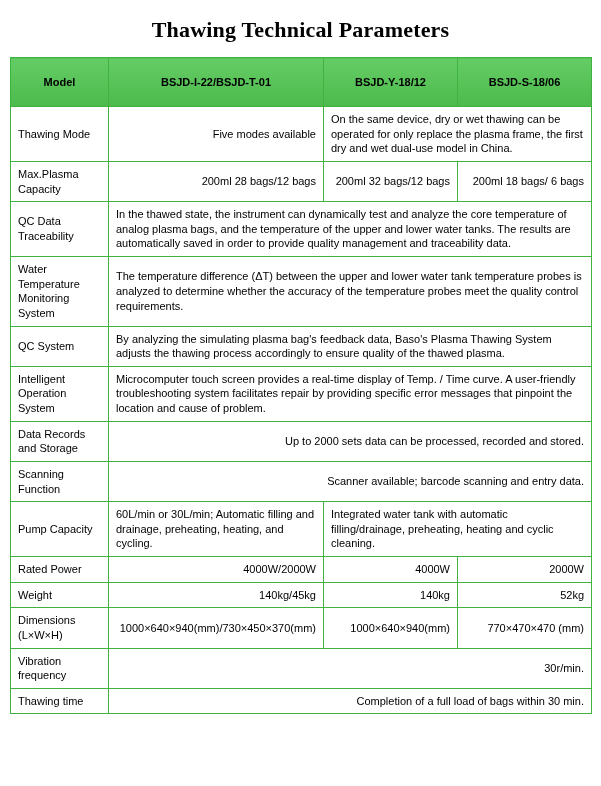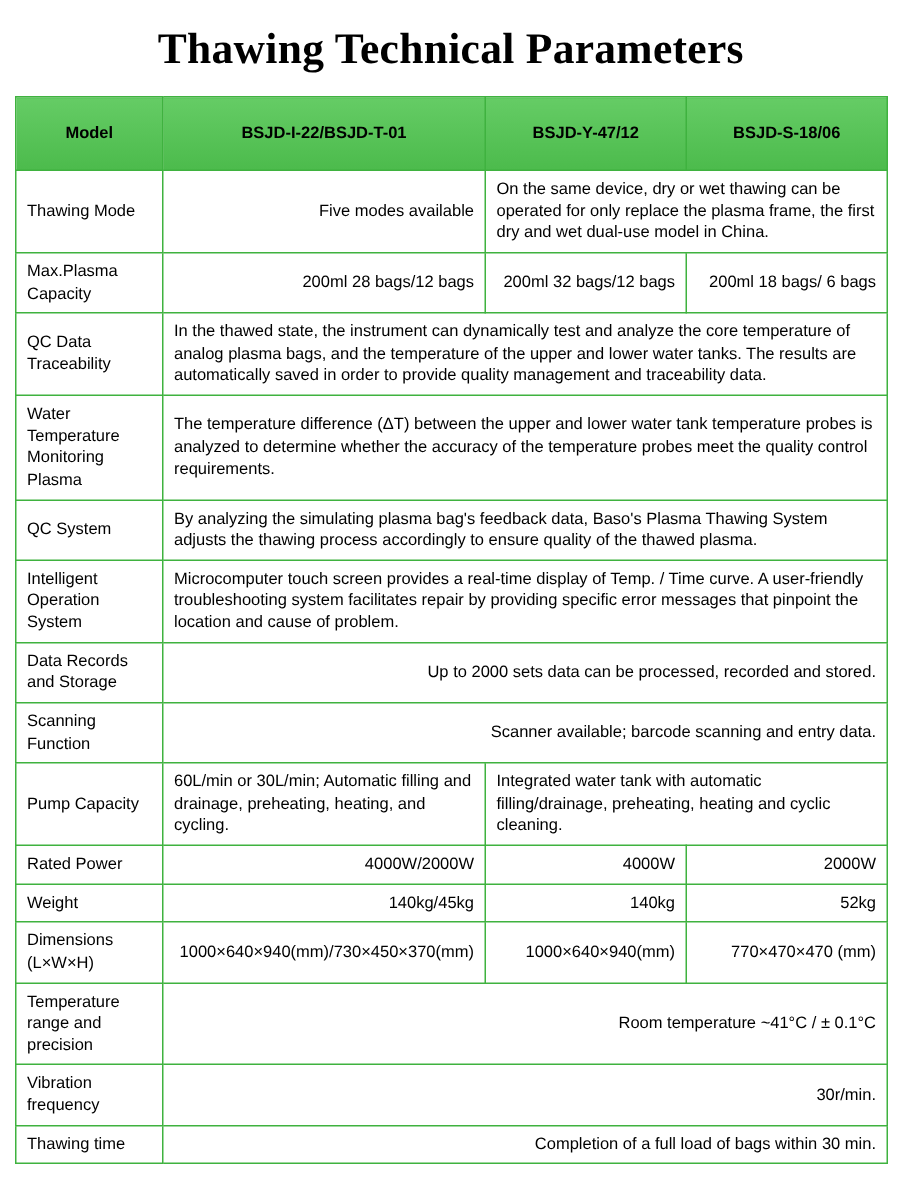--- a/index.html
+++ b/index.html
@@ -16,21 +16,21 @@
   }
   .page {
     width: 601px;
     height: 786px;
     position: relative;
     box-sizing: border-box;
     padding: 0 10px;
   }
   .doc-title {
     text-align: center;
-    font-size: 29px;
+    font-size: 22px;
     font-weight: bold;
     letter-spacing: 0.2px;
     margin: 17px 0 14px 0;
     font-family: "Liberation Serif", serif;
   }
   table.spec {
     width: 581px;
     border-collapse: collapse;
     table-layout: fixed;
     border: 1px solid #3aa03a;
@@ -74,40 +74,40 @@
     <colgroup>
       <col style="width:98px">
       <col style="width:215px">
       <col style="width:134px">
       <col style="width:134px">
     </colgroup>
     <tbody id="specs-body">
         <tr class="hdr">
           <td>Model</td>
           <td>BSJD-I-22/BSJD-T-01</td>
-          <td>BSJD-Y-47/12</td>
+          <td>BSJD-Y-18/12</td>
           <td>BSJD-S-18/06</td>
         </tr>
         <tr>
           <td class="rowlabel">Thawing Mode</td>
           <td class="c-center">Five modes available</td>
           <td class="c-left pad-lr" colspan="2">On the same device, dry or wet thawing can be operated for only replace the plasma frame, the first dry and wet dual-use model in China.</td>
         </tr>
         <tr>
           <td class="rowlabel">Max.Plasma Capacity</td>
           <td class="c-center">200ml  28 bags/12 bags</td>
           <td class="c-center small">200ml 32 bags/12 bags</td>
           <td class="c-center small">200ml 18 bags/  6 bags</td>
         </tr>
         <tr>
           <td class="rowlabel">QC Data Traceability</td>
           <td class="c-left pad-lr" colspan="3">In the thawed state, the instrument can dynamically test and analyze the core temperature of analog plasma bags, and the temperature of the upper and lower water tanks. The results are automatically saved in order to provide quality management and traceability data.</td>
         </tr>
         <tr>
-          <td class="rowlabel">Water Temperature Monitoring Plasma</td>
+          <td class="rowlabel">Water Temperature Monitoring System</td>
           <td class="c-left pad-lr" colspan="3">The temperature difference (ΔT) between the upper and lower water tank temperature probes is analyzed to determine whether the accuracy of the temperature probes meet the  quality control requirements.</td>
         </tr>
         <tr>
           <td class="rowlabel">QC System</td>
           <td class="c-left pad-lr" colspan="3">By analyzing the simulating plasma bag's feedback data, Baso's Plasma Thawing System adjusts the thawing process accordingly to ensure quality of the thawed plasma.</td>
         </tr>
         <tr>
           <td class="rowlabel">Intelligent Operation System</td>
           <td class="c-left pad-lr" colspan="3">Microcomputer touch screen provides a real-time display of Temp. / Time curve. A user-friendly troubleshooting system facilitates repair by providing specific error messages that pinpoint the location and cause of problem.</td>
         </tr>
@@ -136,24 +136,20 @@
           <td class="c-center">140kg</td>
           <td class="c-center">52kg</td>
         </tr>
         <tr>
           <td class="rowlabel">Dimensions (L×W×H)</td>
           <td class="c-center small">1000×640×940(mm)/730×450×370(mm)</td>
           <td class="c-center small">1000×640×940(mm)</td>
           <td class="c-center small">770×470×470 (mm)</td>
         </tr>
         <tr>
-          <td class="rowlabel">Temperature range and precision</td>
-          <td class="c-center" colspan="3">Room temperature ~41°C  / ± 0.1°C</td>
-        </tr>
-        <tr>
           <td class="rowlabel">Vibration frequency</td>
           <td class="c-center" colspan="3">30r/min.</td>
         </tr>
         <tr>
           <td class="rowlabel">Thawing time</td>
           <td class="c-center" colspan="3">Completion of a full load of bags within 30 min.</td>
         </tr>
       </tbody>
   </table>
 

